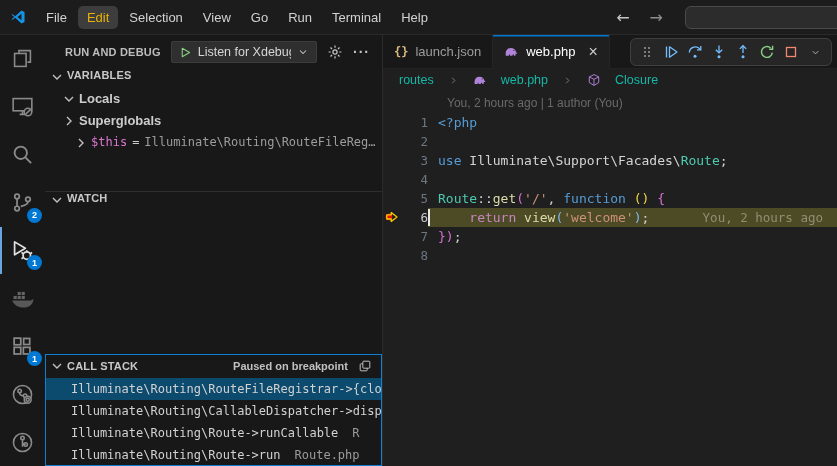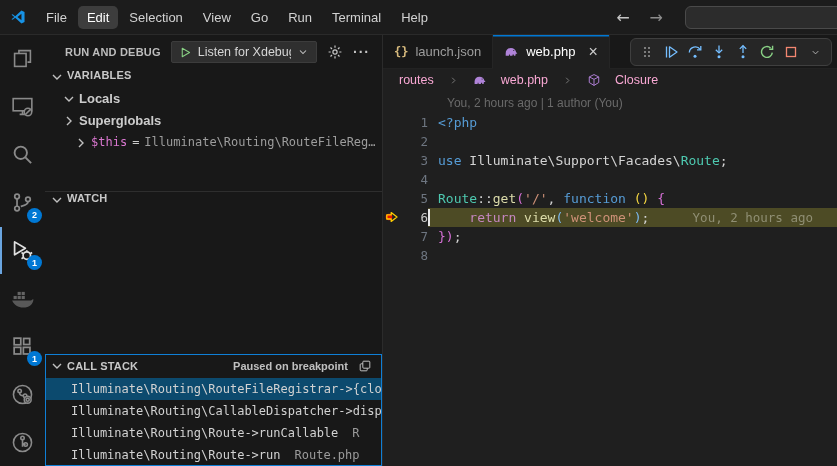--- a/index.html
+++ b/index.html
@@ -6,21 +6,21 @@
   html,body{margin:0;padding:0}
   body{width:837px;height:466px;overflow:hidden;background:#1f1f1f;
        font-family:"Liberation Sans",sans-serif;color:#ccc;font-size:13px}
 
   
   .titlebar{height:35px;background:#1c1c1c;display:flex;align-items:center;
             border-bottom:1px solid #2a2a2a;overflow:hidden}
   .logo{width:18px;height:18px;margin:0 11px 0 10px;flex:none}
   .menus{display:flex;gap:2px}
   .menu-item{font-size:13px;color:#d2d2d2;padding:4px 9px;border-radius:5px;white-space:nowrap}
-  .menu-item.active{background:#3d3d3d;color:#ffffff}
+  .menu-item.active{background:#3d3d3d;color:#eab308}
   .navspacer{flex:1}
   .nav-arrow{font-size:16px;color:#c5c5c5;padding:0 10px;font-family:"DejaVu Sans",sans-serif}
   .nav-arrow.fwd{color:#8d8d8d}
   .searchbox{width:160px;height:23px;border:1px solid #4a4a4a;background:#2c2c2c;
              border-radius:6px;margin-left:12px;margin-right:-8px;flex:none}
 
   
   .main{display:flex;height:431px}
 
   
@@ -94,39 +94,39 @@
   .tbtn{width:22px;height:22px;display:flex;align-items:center;justify-content:center}
   .tbtn svg{width:16px;height:16px;display:block}
   .tb-gripper{color:#9a9a9a}
   .tb-continue,.tb-step-over,.tb-step-into,.tb-step-out{color:#75beff}
   .tb-restart{color:#89d185}
   .tb-stop{color:#f48771}
   .tb-chevron-down{color:#b5b5b5}
   .tb-chevron-down svg{width:11px;height:11px}
 
   .crumbs{height:22px;display:flex;align-items:center;padding-left:16px;gap:14px;
-          font-size:12.5px;color:#f9a8d4;flex:none}
+          font-size:12.5px;color:#14b8a6;flex:none}
   .crumb-sep{width:11px;height:11px;color:#7a7a7a}
   .crumb-ic{width:14px;height:14px}
 
   .codearea{flex:1;font-family:"DejaVu Sans Mono",monospace;font-size:13px;overflow:hidden}
   .blame-header{height:19px;line-height:19px;padding-left:64px;color:#6a6a6a;
                 font-size:12px;font-family:"Liberation Sans",sans-serif;margin-top:3px;
                 white-space:nowrap}
   .code-line{display:flex;height:19px;line-height:19px}
   .g-icon{width:18px;height:19px;flex:none;padding-left:1px}
   .g-icon .ic{width:16px;height:16px;margin-top:1px}
   .g-num{width:27px;text-align:right;color:#6e7681;flex:none;font-size:12.5px}
   .code-line.current .g-num{color:#c8c8c8}
   .code-content{flex:1;padding-left:10px;display:flex;position:relative;min-width:0;
                 white-space:pre}
   .code-content.current{background:#4d4b25}
   .toks{white-space:pre}
   .cursor{position:absolute;left:0;top:1px;width:2px;height:17px;background:#e8e8e8}
-  .blame-inline{margin-left:auto;padding-right:24px;color:#8f8e73;font-size:12.5px;
+  .blame-inline{margin-left:auto;padding-right:14px;color:#8f8e73;font-size:12.5px;
                 white-space:nowrap}
 
   .tk-kw{color:#569cd6}   .tk-cls{color:#4ec9b0}  .tk-fn{color:#dcdcaa}
   .tk-str{color:#ce9178}  .tk-pln{color:#d4d4d4}  .tk-ns{color:#d4d4d4}
   .tk-br1{color:#d670d6}  .tk-br2{color:#f5d742}  .tk-br3{color:#7cb8f0}
   .tk-ctl{color:#c586c0}
 </style>
 </head>
 <body>
 

